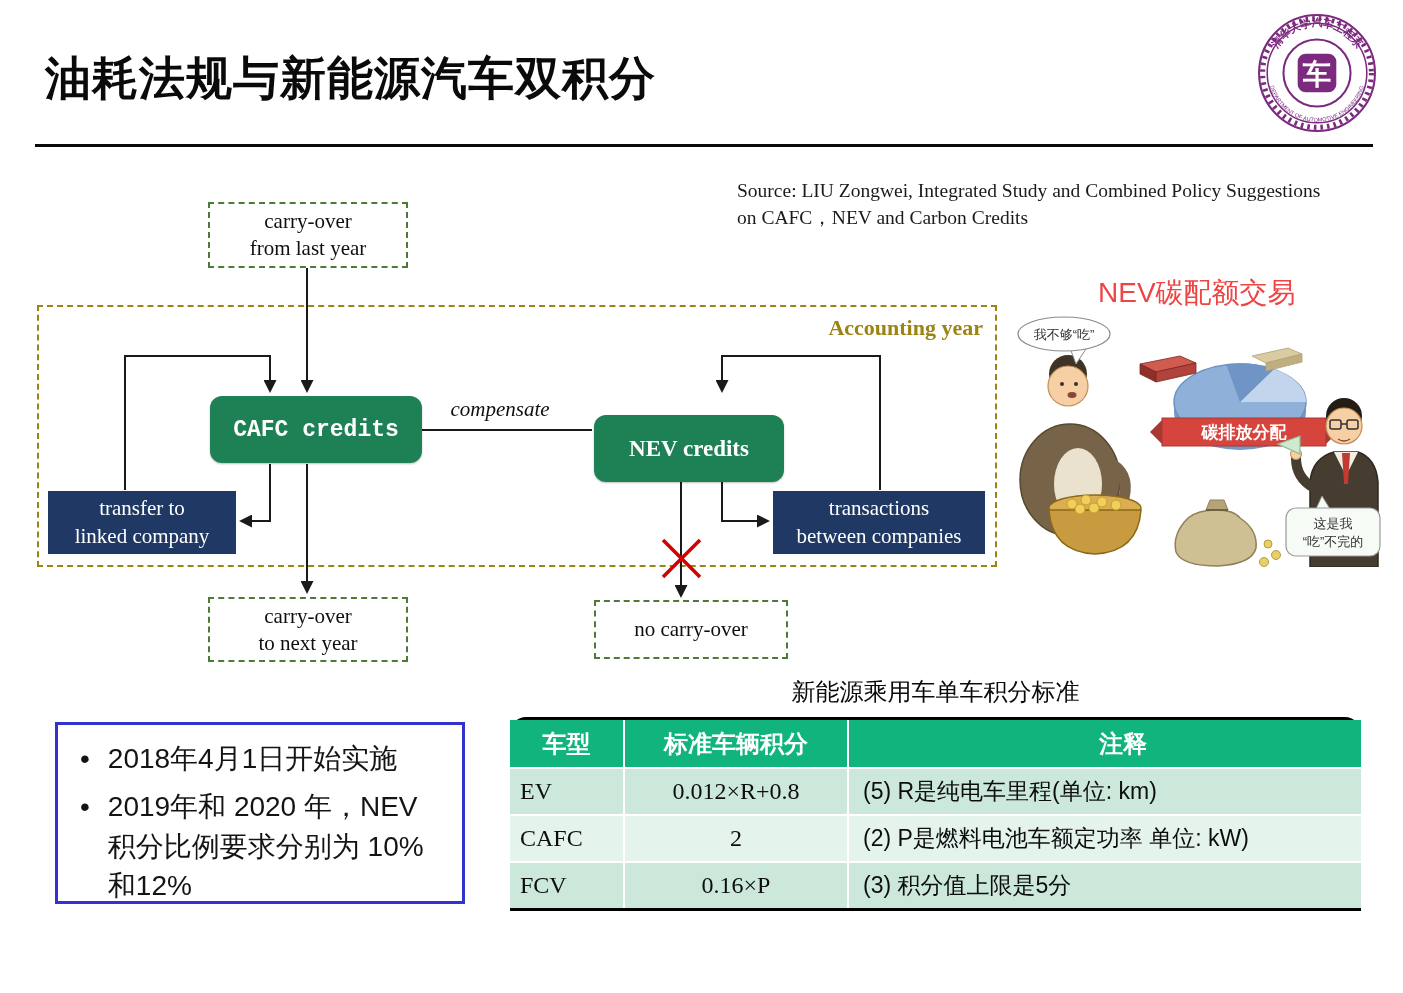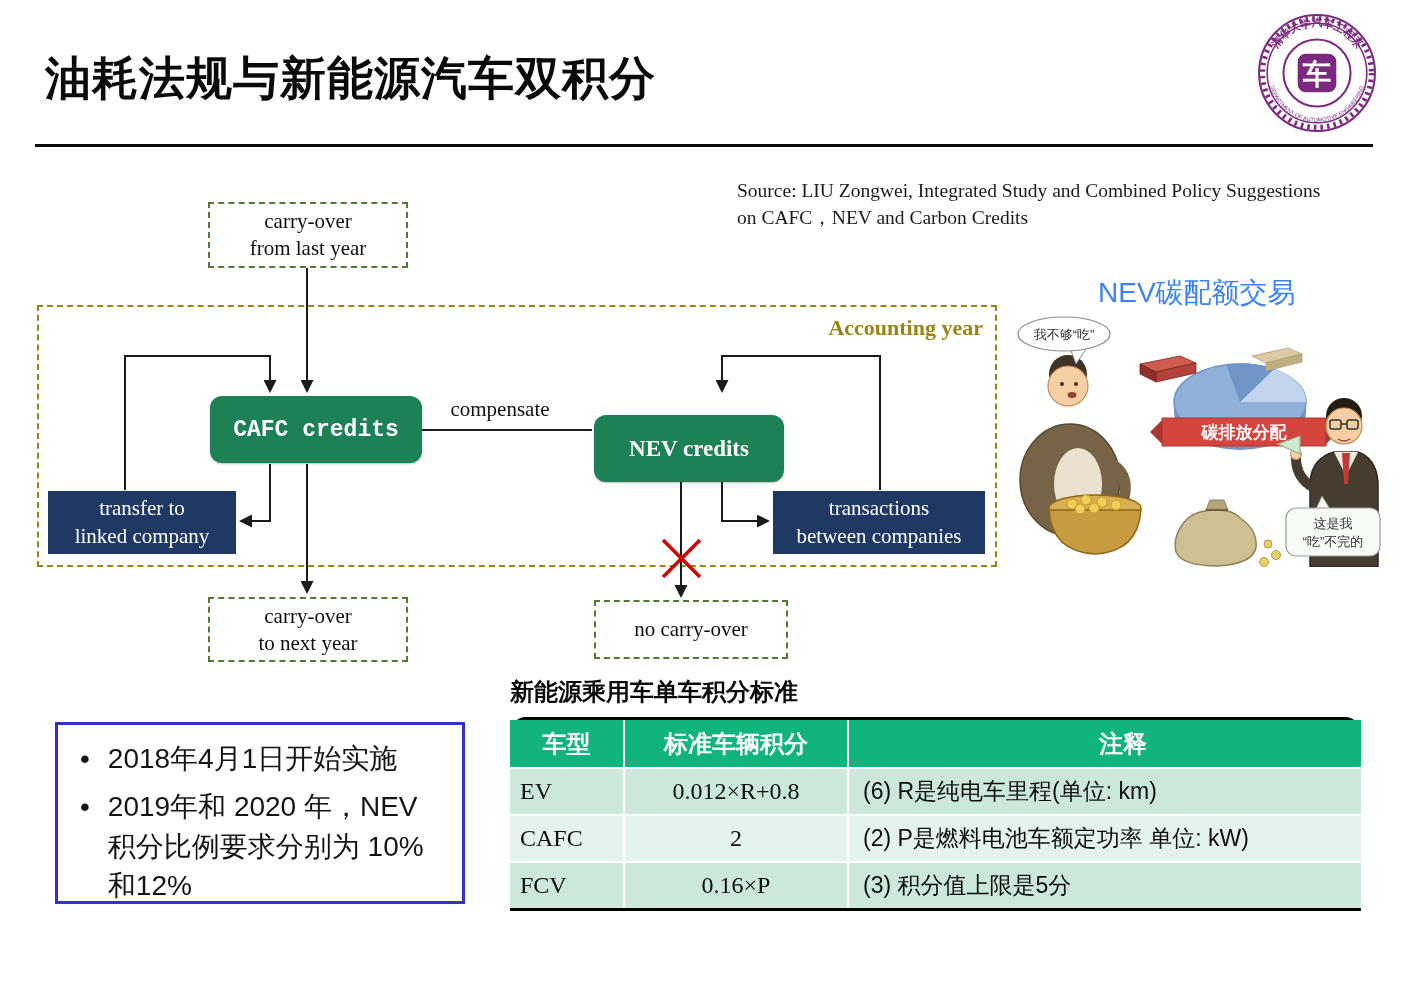--- a/index.html
+++ b/index.html
@@ -28,28 +28,28 @@
     background:#1e8156; color:#fff; border-radius:12px;
     font-family:"Liberation Serif", serif; font-weight:bold; font-size:23px;
     box-shadow:0 1px 2px rgba(0,0,0,.25);
   }
   .navy-box {
     background:#1f3864; color:#fff;
     font-family:"Liberation Serif", serif; font-size:21px; line-height:1.3;
   }
   .compensate-label { font-family:"Liberation Serif", serif; font-size:21px; color:#0f0f0f; }
 
-  .cartoon-title { font-size:28px; font-weight:500; color:#3b82f6; }
+  .cartoon-title { font-size:28px; font-weight:500; color:#ef4444; }
 
   .notes-box { border:3px solid #3232cd; background:#fff; }
   .bullet-item { display:flex; gap:18px; font-size:28px; line-height:1.42; color:#141414; }
   .bullet-dot { flex:0 0 auto; }
 
   .tbl { width:851px; }
-  .tbl-title { font-size:24px; font-weight:700; margin-bottom:9px; color:#0a0a0a; }
+  .tbl-title { text-align:center; font-size:24px; font-weight:400; margin-bottom:9px; color:#0a0a0a; }
   .tbl-head, .tbl-row { display:grid; grid-template-columns:115px 224px 1fr; }
   .tbl-head { border-top:3px solid #000;border-radius:16px; }
   .tbl-head .th {
     background:#10b47c; color:#fff; font-weight:bold; font-size:24px; height:47px;
     display:flex; align-items:center; justify-content:center; border-right:2px solid #fff;
   }
   .tbl-head .th:last-child { border-right:none;padding-left:36px; }
   .tbl-row .td {
     height:45px; display:flex; align-items:center; border-right:2px solid #fff; border-top:2px solid #fff;
     font-size:23px; color:#0d0d0d;
@@ -124,21 +124,21 @@
   </div>
 
   <div class="abs green-box center-flex" style="left:210px; top:396px; width:212px; height:67px; z-index:2;font-family:Liberation Mono, monospace;">
     <span>CAFC credits</span>
   </div>
 
   <div class="abs green-box center-flex" style="left:594px; top:388px; width:190px; height:67px; z-index:2;margin-top:27px;">
     <span>NEV credits</span>
   </div>
 
-  <div class="abs compensate-label center-flex" style="left:420px; top:396px; width:160px; height:26px; z-index:2;">compensate</div>
+  <div class="abs compensate-label center-flex" style="left:420px; top:396px; width:160px; height:26px; z-index:2;font-style:italic;">compensate</div>
 
   <div class="abs navy-box center-flex" style="left:48px; top:491px; width:188px; height:63px; z-index:2;">
     <span class="preline">transfer to
 linked company</span>
   </div>
 
   <div class="abs navy-box center-flex" style="left:773px; top:491px; width:212px; height:63px; z-index:2;">
     <span class="preline">transactions
 between companies</span>
   </div>
@@ -257,21 +257,21 @@
   <div class="abs tbl" style="left:510px; top:676px;">
     <div class="tbl-title">新能源乘用车单车积分标准</div>
     <div class="tbl-head">
       <div class="th">车型</div>
       <div class="th">标准车辆积分</div>
       <div class="th">注释</div>
     </div>
     <div class="tbl-row band-a">
       <div class="td c1">EV</div>
       <div class="td c2">0.012×R+0.8</div>
-      <div class="td c3">(6)  R是纯电车里程(单位: km)</div>
+      <div class="td c3">(5)  R是纯电车里程(单位: km)</div>
     </div>
     <div class="tbl-row band-b">
       <div class="td c1">CAFC</div>
       <div class="td c2">2</div>
       <div class="td c3">(2)  P是燃料电池车额定功率 单位: kW)</div>
     </div>
     <div class="tbl-row band-a">
       <div class="td c1">FCV</div>
       <div class="td c2">0.16×P</div>
       <div class="td c3">(3)  积分值上限是5分</div>

